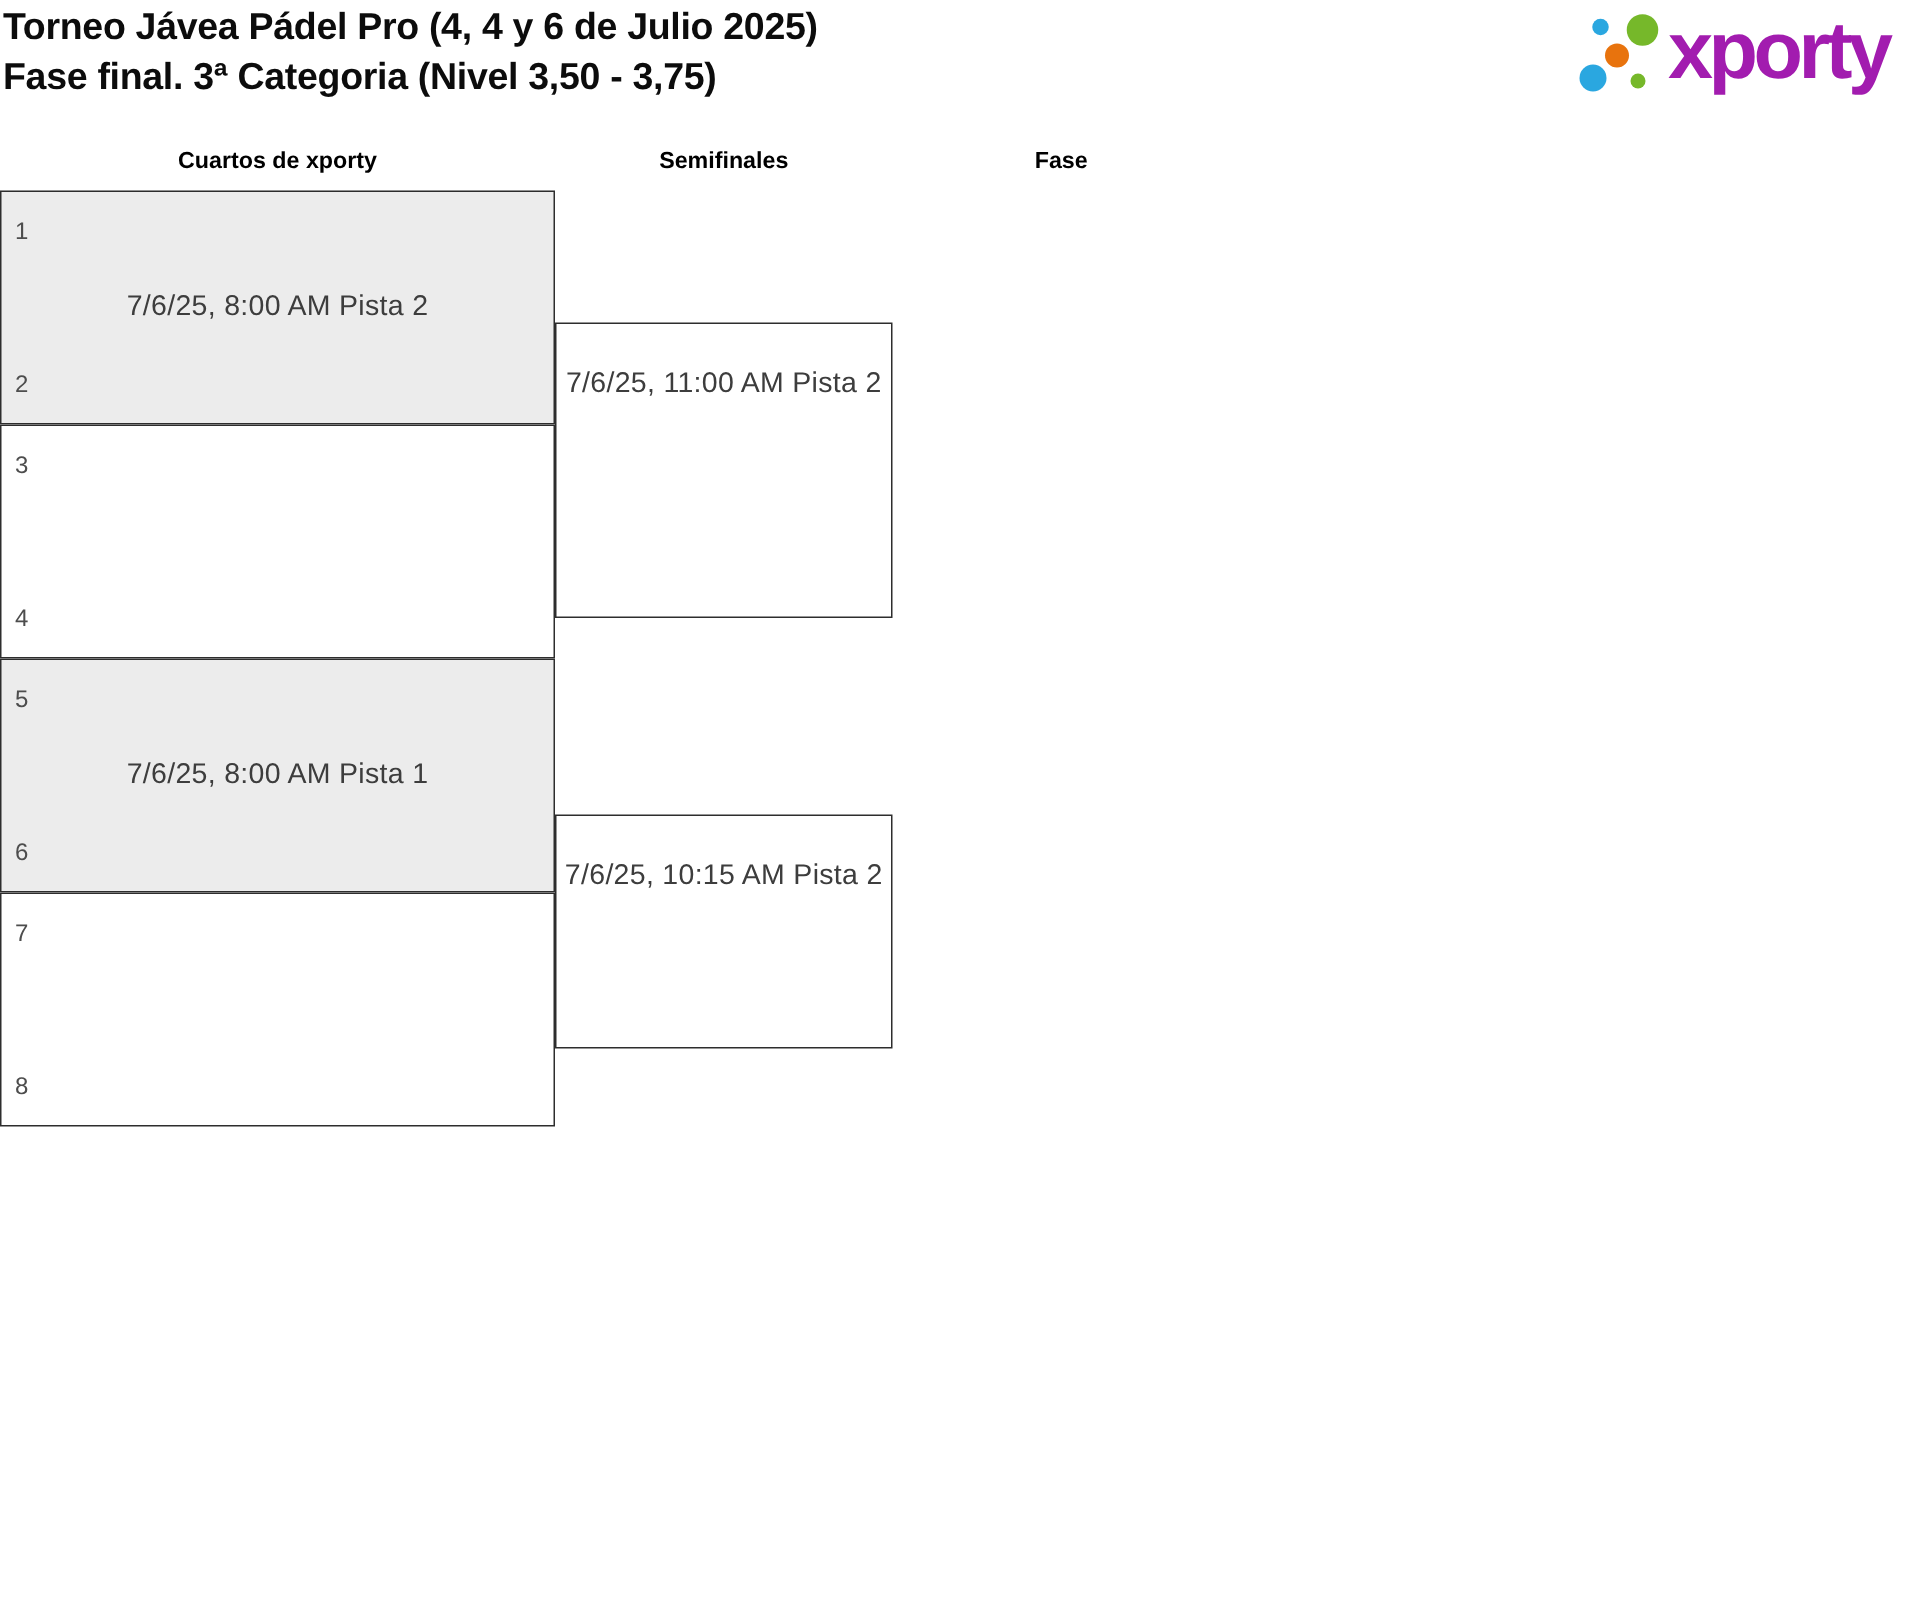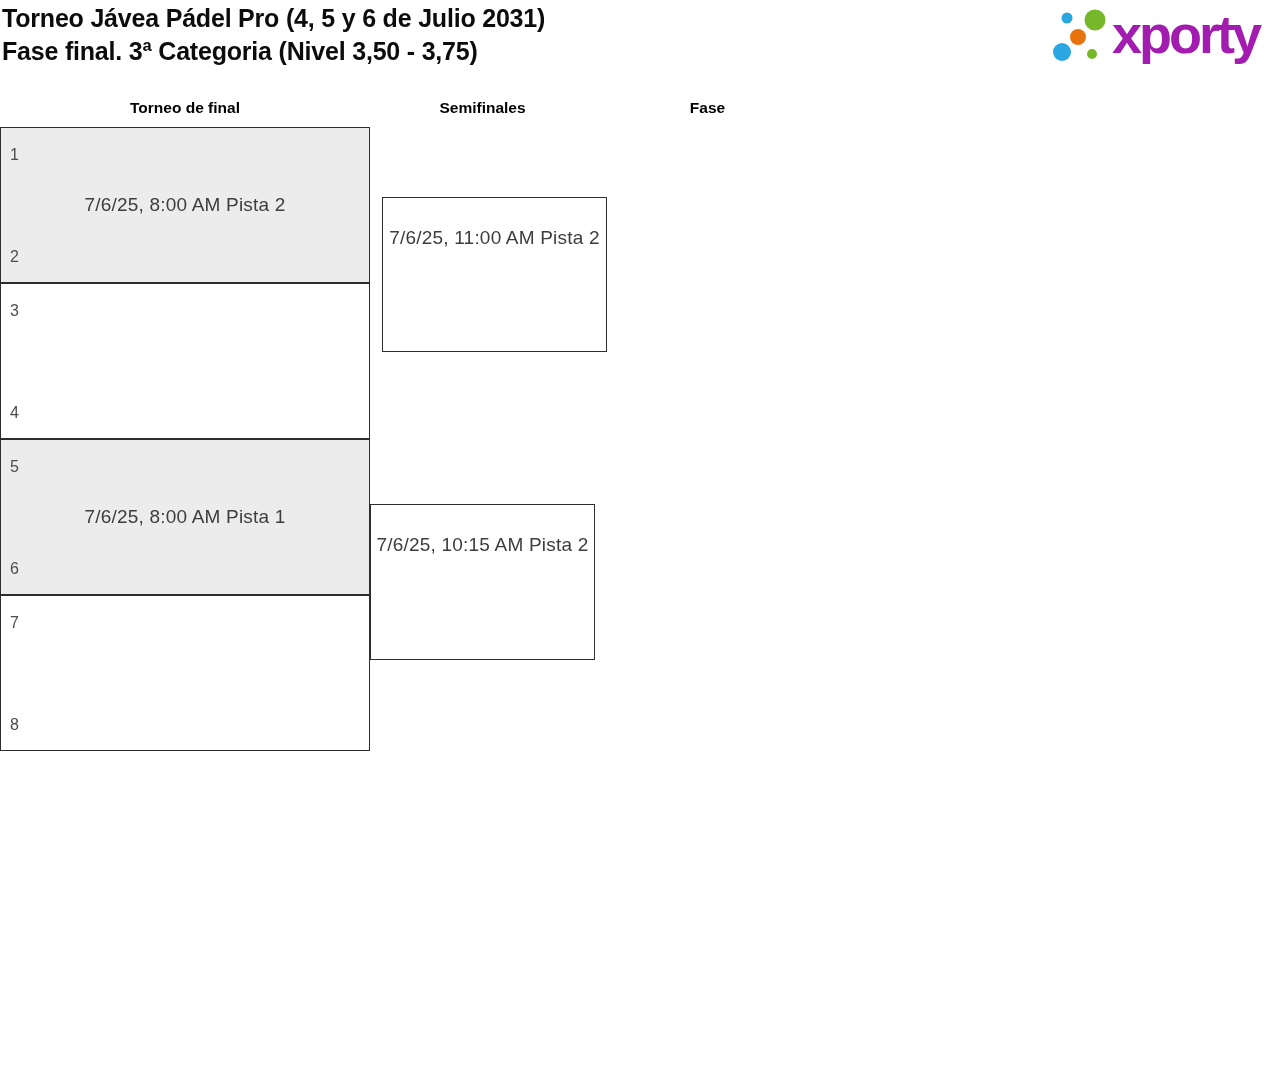--- a/index.html
+++ b/index.html
@@ -32,22 +32,22 @@
   .colhead.c1 { left:0; width:370px; }
   .colhead.c2 { left:370px; width:225px; }
   .colhead.c3 { left:595px; width:225px; }
 
   
   .match { position:absolute; border:1px solid #2d2d2d; background:#ffffff; }
   .match.shade { background:#ececec; }
   .qf  { left:0;     width:370px; height:156px; }
   .qf1 { top:127px; } .qf2 { top:283px; } .qf3 { top:439px; } .qf4 { top:595px; }
   .sf  { left:370px; width:225px; z-index:2; background:transparent; }
-  .sf1 { top:197px; height:155px;margin-left:12px; }
-  .sf2 { top:504px; height:156px; }
+  .sf1 { top:215px; height:197px; }
+  .sf2 { top:543px; height:156px; }
   .final { left:595px; top:283px; width:225px; height:312px; z-index:2; background:transparent; }
 
   .sched {
     position:absolute; left:0; right:0; text-align:center;
     font-size:19px; line-height:20px; color:#3d3d3d; letter-spacing:0.2px;
     white-space:nowrap;
   }
   .qf    .sched { top:50%; transform:translateY(-50%); }
   .sf    .sched { top:30px; }
   .final .sched { top:108px; }
@@ -58,36 +58,36 @@
   }
   .seed-top { top:17px; }
   .seed-bot { top:119px; }
 </style>
 </head>
 <body>
 
 <div class="canvas">
 
   <div class="title">
-    <div>Torneo Jávea Pádel Pro (4, 5 y 6 de Julio 2031)</div>
+    <div>Torneo Jávea Pádel Pro (4, 4 y 6 de Julio 2025)</div>
     <div>Fase final. 3ª Categoria (Nivel 3,50 - 3,75)</div>
   </div>
 
   <div class="logo">
     <svg width="62" height="62" viewBox="0 0 62 62">
       <circle cx="21" cy="15" r="5.5" fill="#2aa7e0"></circle>
       <circle cx="49" cy="17" r="10.5" fill="#76b82a"></circle>
       <circle cx="32" cy="34" r="8" fill="#e8730d"></circle>
       <circle cx="16" cy="49" r="9" fill="#2aa7e0"></circle>
       <circle cx="46" cy="51" r="5" fill="#76b82a"></circle>
     </svg>
     <span class="wordmark">xporty</span>
   </div>
 
-  <div class="colhead c1">Torneo de final</div>
+  <div class="colhead c1">Cuartos de xporty</div>
   <div class="colhead c2">Semifinales</div>
   <div class="colhead c3">Fase</div>
 
   <div class="match qf qf1 shade">
     <span class="seed seed-top">1</span>
     <span class="seed seed-bot">2</span>
     <span class="sched">7/6/25, 8:00 AM Pista 2</span>
   </div>
   <div class="match qf qf2">
     <span class="seed seed-top">3</span>

